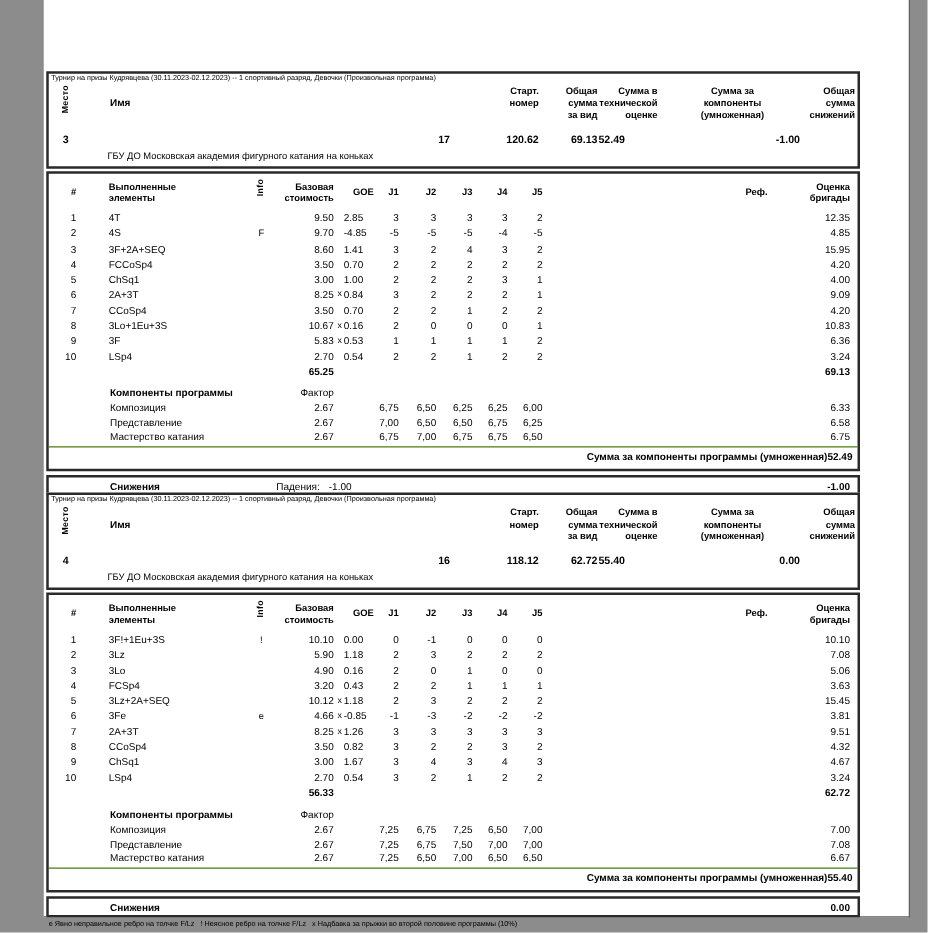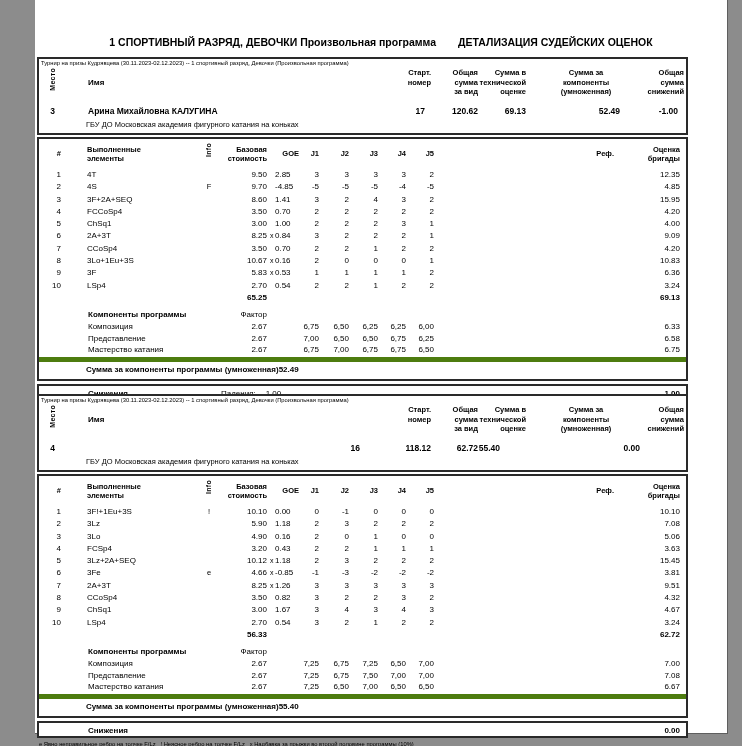--- a/index.html
+++ b/index.html
@@ -67,42 +67,39 @@
   .totals-row { font-weight:bold; }
 
   .comp-head { margin-top:5px; font-size:8px; line-height:12px; }
   .comp-head .c-clabel { font-weight:bold; padding-left:49px; white-space:nowrap; }
   .comp-head .c-factor { text-align:right; }
   .comp-row { font-size:8px; line-height:11.3px; }
   .comp-row .c-label { padding-left:49px; white-space:nowrap; }
   .comp-row .c-factor { text-align:right; }
   .comp-row .c-score { text-align:right; padding-right:4px; }
 
-  .pcs-total-row { margin-top:2px; border-top:5px solid #4d7c0f; display:flex;
-                   justify-content:flex-start; font-size:8px; font-weight:bold;
+  .pcs-total-row { margin-top:2px; border-top:1px solid #4d7c0f; display:flex;
+                   justify-content:flex-end; font-size:8px; font-weight:bold;
                    line-height:13px; padding:1px 4px 0 47px; }
 
   
   .ded-box { margin-top:3px; position:relative; height:17px; font-size:8px; line-height:13px; }
   .d-label { position:absolute; left:49px; top:1px; font-weight:bold; }
   .d-falls { position:absolute; left:182px; top:1px; }
   .d-fallsv { position:absolute; left:224px; top:1px; }
   .d-total { position:absolute; right:6px; top:1px; font-weight:bold; }
 
   .footnote { font-size:5.8px; padding:3px 0 0 2px; white-space:pre; }
 </style>
 </head>
 <body>
 
 <div class="canvas">
   <div class="page">
 
-    <div class="doc-subtitle">
-      <span>1 СПОРТИВНЫЙ РАЗРЯД, ДЕВОЧКИ Произвольная программа</span><span class="gap"></span><span>ДЕТАЛИЗАЦИЯ СУДЕЙСКИХ ОЦЕНОК</span>
-    </div>
 
     <section class="block" style="top:57px">
       <div class="box info-box">
         <div class="event-line">Турнир на призы Кудрявцева (30.11.2023-02.12.2023) -- 1 спортивный разряд, Девочки (Произвольная программа)</div>
         <div class="info-grid head">
           <div class="vertwrap">
               <span class="vert">Место</span>
             </div>
           <div class="c-iname">Имя</div>
           <div class="ig-r">
@@ -125,21 +122,20 @@
               <div>(умноженная)</div>
             </div>
           <div class="ig-r">
               <div>Общая</div>
               <div>сумма</div>
               <div>снижений</div>
             </div>
         </div>
         <div class="info-grid vals bold">
           <div class="c-place">3</div>
-          <div class="c-iname">Арина Михайловна КАЛУГИНА</div>
           <div class="ig-r v-start">17</div>
           <div class="ig-r">120.62</div>
           <div class="ig-r">69.13</div>
           <div class="ig-r v-pcs">52.49</div>
           <div class="ig-r v-ded">-1.00</div>
         </div>
         <div class="club">ГБУ ДО Московская академия фигурного катания на коньках</div>
       </div>
 
       <div class="box el-box">

